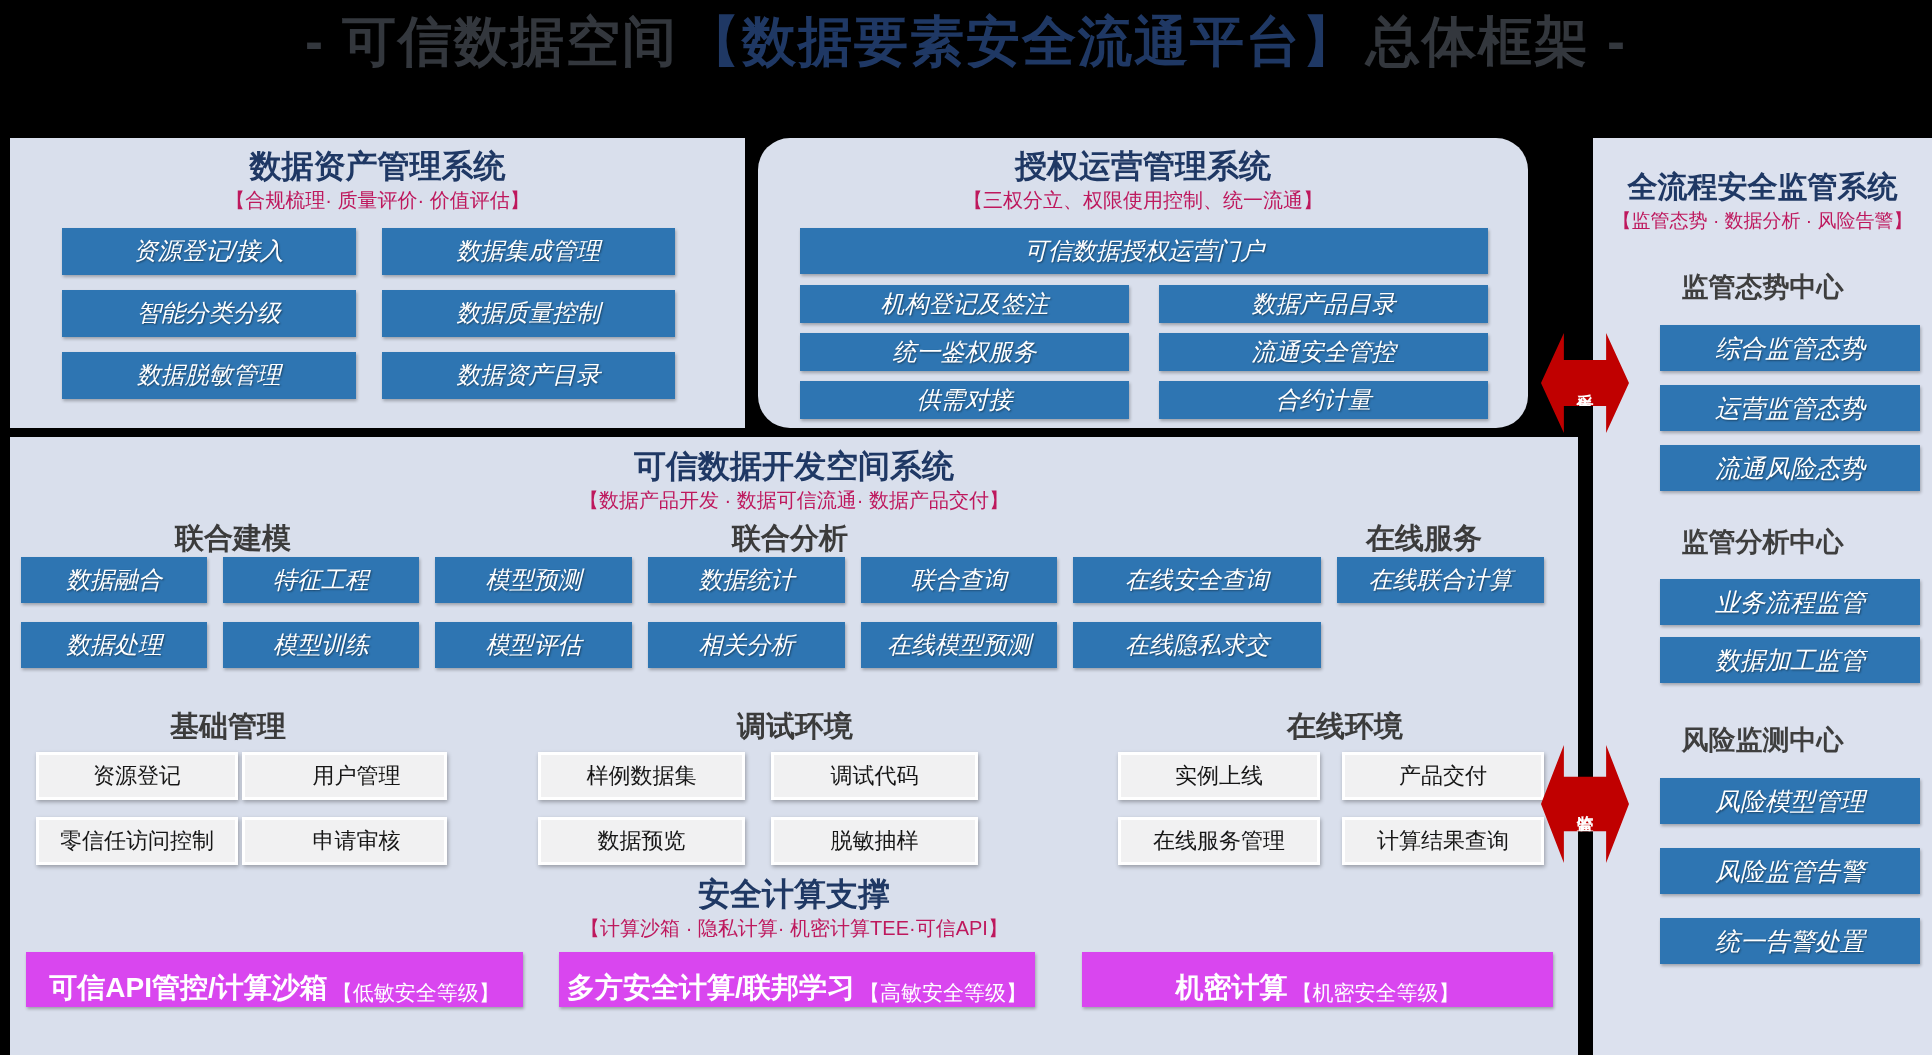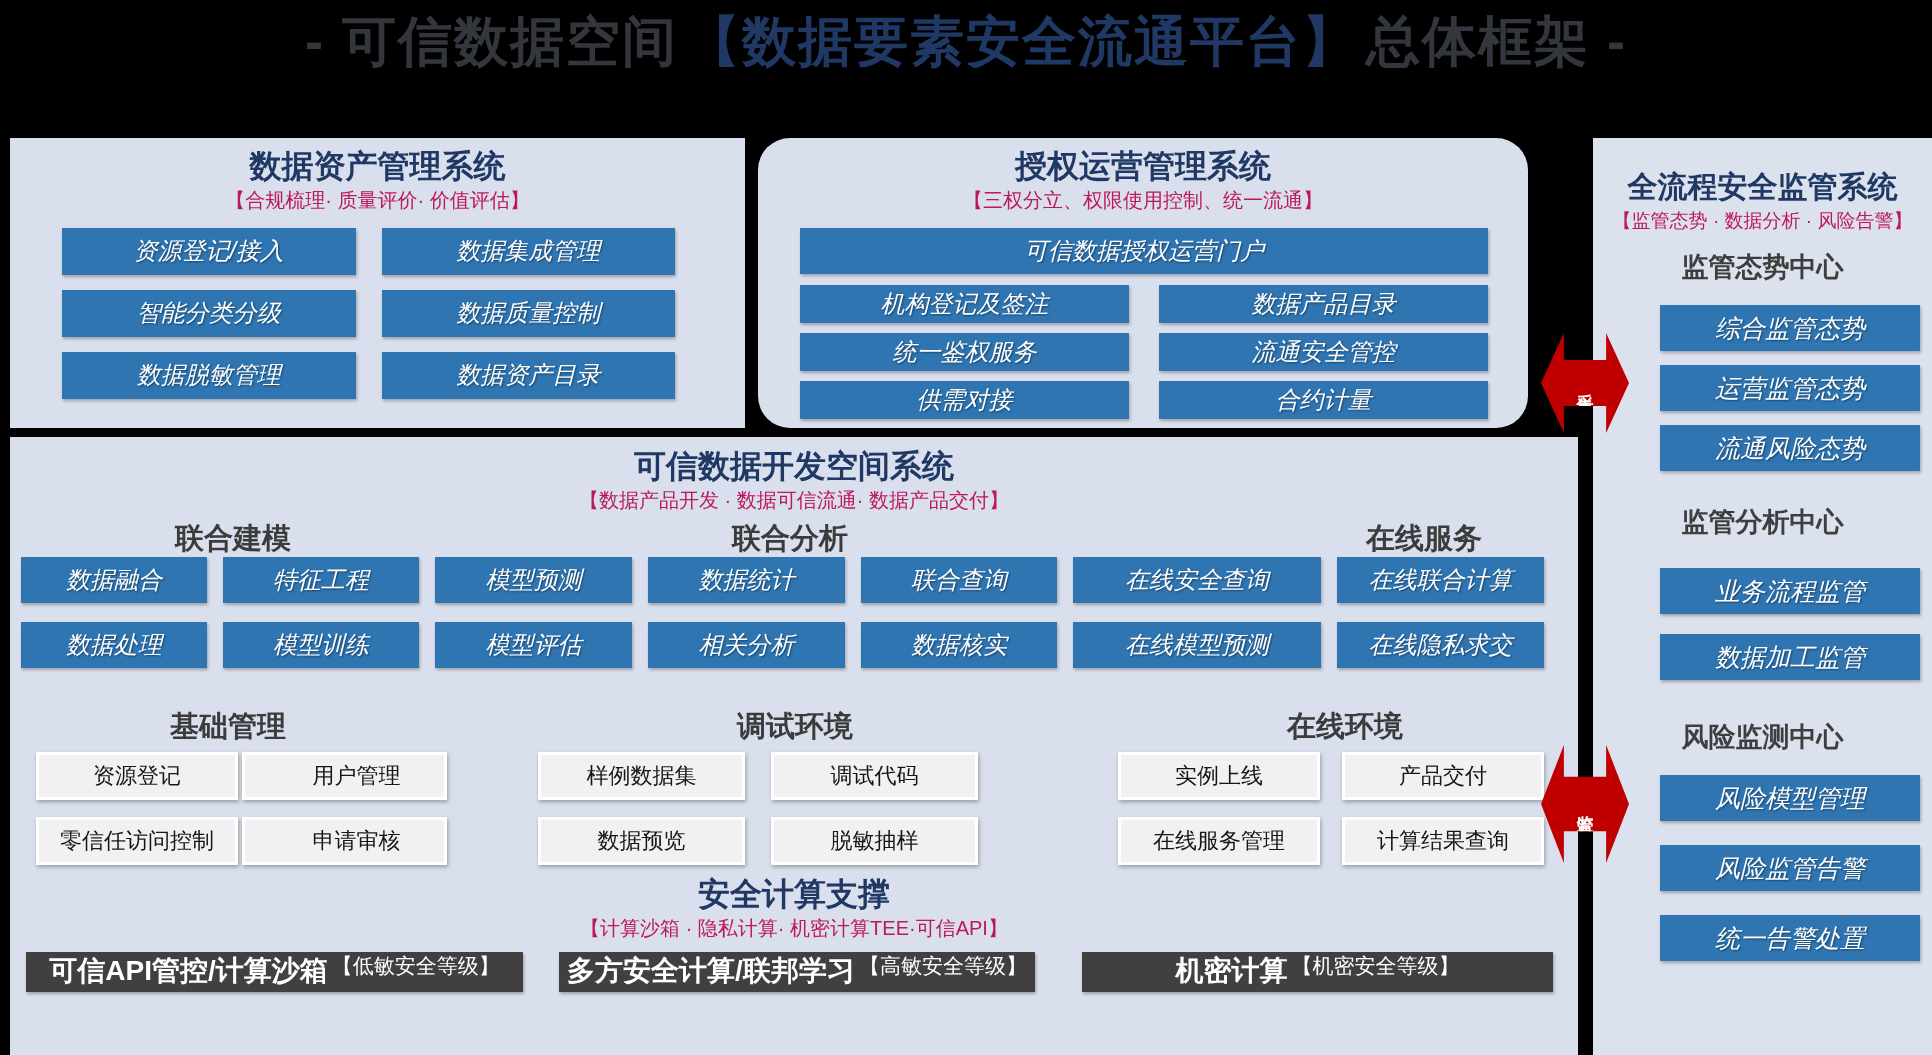--- a/index.html
+++ b/index.html
@@ -63,22 +63,22 @@
 
   
   .panel-sup .panel-title { font-size:30px; margin-top:32px; }
   .panel-sup .panel-sub { font-size:19px; margin-top:4px; }
   .sec h3 {
     margin:0; text-align:center;
     font-size:27px; font-weight:bold; color:#3e3e3e;
   }
   .sec .btns { display:flex; flex-direction:column; }
   .sec .btn { width:260px; height:46px; margin-left:67px; font-size:25px; }
-  .sec-1 h3 { margin-top:16px; }  .sec-1 .btns { margin-top:20px; gap:14px; }
-  .sec-2 h3 { margin-top:33px; }  .sec-2 .btns { margin-top:28px; gap:20px;text-align:center; }
+  .sec-1 h3 { margin-top:36px; }  .sec-1 .btns { margin-top:20px; gap:14px; }
+  .sec-2 h3 { margin-top:33px; }  .sec-2 .btns { margin-top:19px; gap:12px;text-align:center; }
   .sec-3 h3 { margin-top:39px; }  .sec-3 .btns { margin-top:20px; gap:24px; }
 
   
   .panel-dev .panel-title { margin-top:11px; }
   .dev-headers, .env-headers { position:relative; height:38px; }
   .dev-headers { margin-top:6px; }
   .env-headers { margin-top:39px; height:36px; }
   .dev-headers span, .env-headers span {
     position:absolute; top:0; transform:translateX(-50%);
     font-size:29px; font-weight:bold; color:#3b3b3b; white-space:nowrap;
@@ -105,22 +105,22 @@
     display:flex; align-items:center; justify-content:center;
     box-sizing:border-box; height:48px; white-space:nowrap;
   }
   .g1 .wbtn { width:202px; } .g1 .wbtn:nth-child(2){ width:205px;padding-left:24px; }
   .g2 .wbtn { width:207px; }
   .g3 .wbtn { width:202px; }
 
   .secure-title { margin-top:29px; font-size:32px; }
   .banners { display:flex; margin:11px 0 0 16px; }
   .banner {
-    height:40px; background:#404040; color:#fff;
-    display:flex; align-items:flex-start; justify-content:center;
+    height:55px; background:#d946ef; color:#fff;
+    display:flex; align-items:flex-end; justify-content:center;
     box-shadow:1px 2px 3px rgba(0,0,0,.28); white-space:nowrap;
   }
   .banner .lbl { font-weight:bold; font-size:28px; }
   .banner .lvl { font-size:21px; margin-left:4px; }
   .banner-1 { width:497px; }
   .banner-2 { width:476px; margin-left:36px; }
   .banner-3 { width:471px; margin-left:47px; }
 
   
   .arrow {
@@ -218,21 +218,20 @@
     <div class="btn">数据统计</div>
     <div class="btn">联合查询</div>
     <div class="btn">在线安全查询</div>
     <div class="btn">在线联合计算</div>
   </div>
   <div class="row7 r2">
     <div class="btn">数据处理</div>
     <div class="btn">模型训练</div>
     <div class="btn">模型评估</div>
     <div class="btn">相关分析</div>
-    <div class="btn">数据核实</div>
     <div class="btn">在线模型预测</div>
     <div class="btn">在线隐私求交</div>
   </div>
 
   <div class="env-headers">
     <span style="left:218px">基础管理</span>
     <span style="left:785px">调试环境</span>
     <span style="left:1335px">在线环境</span>
   </div>
 

